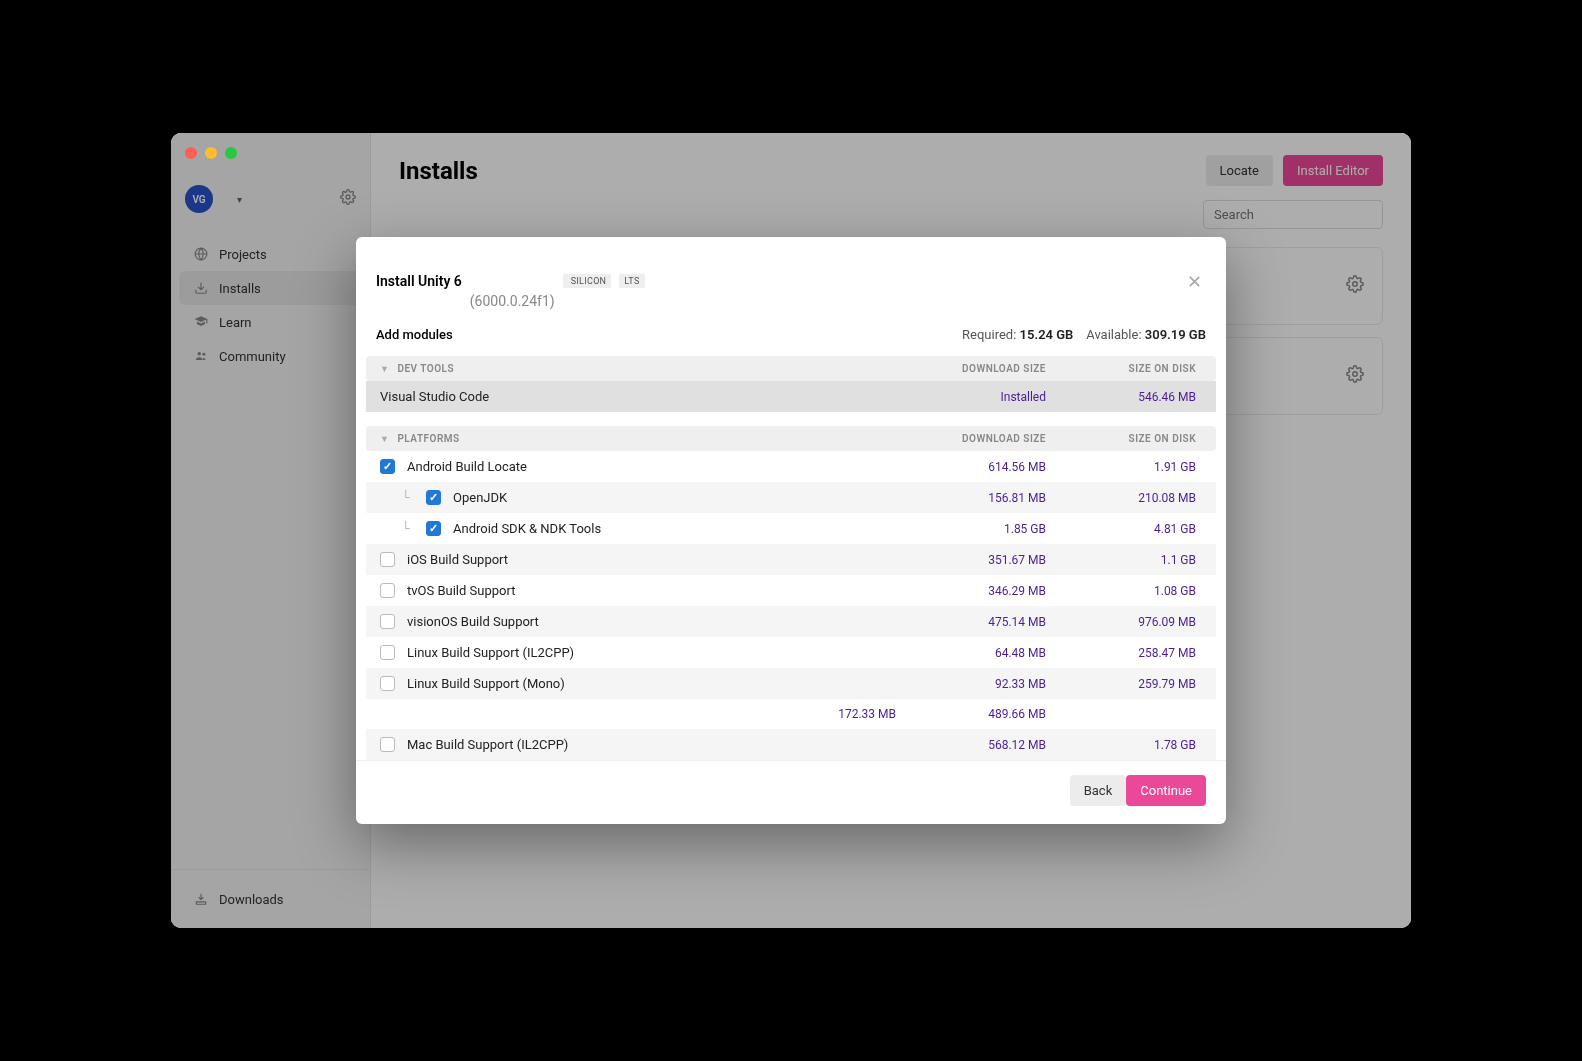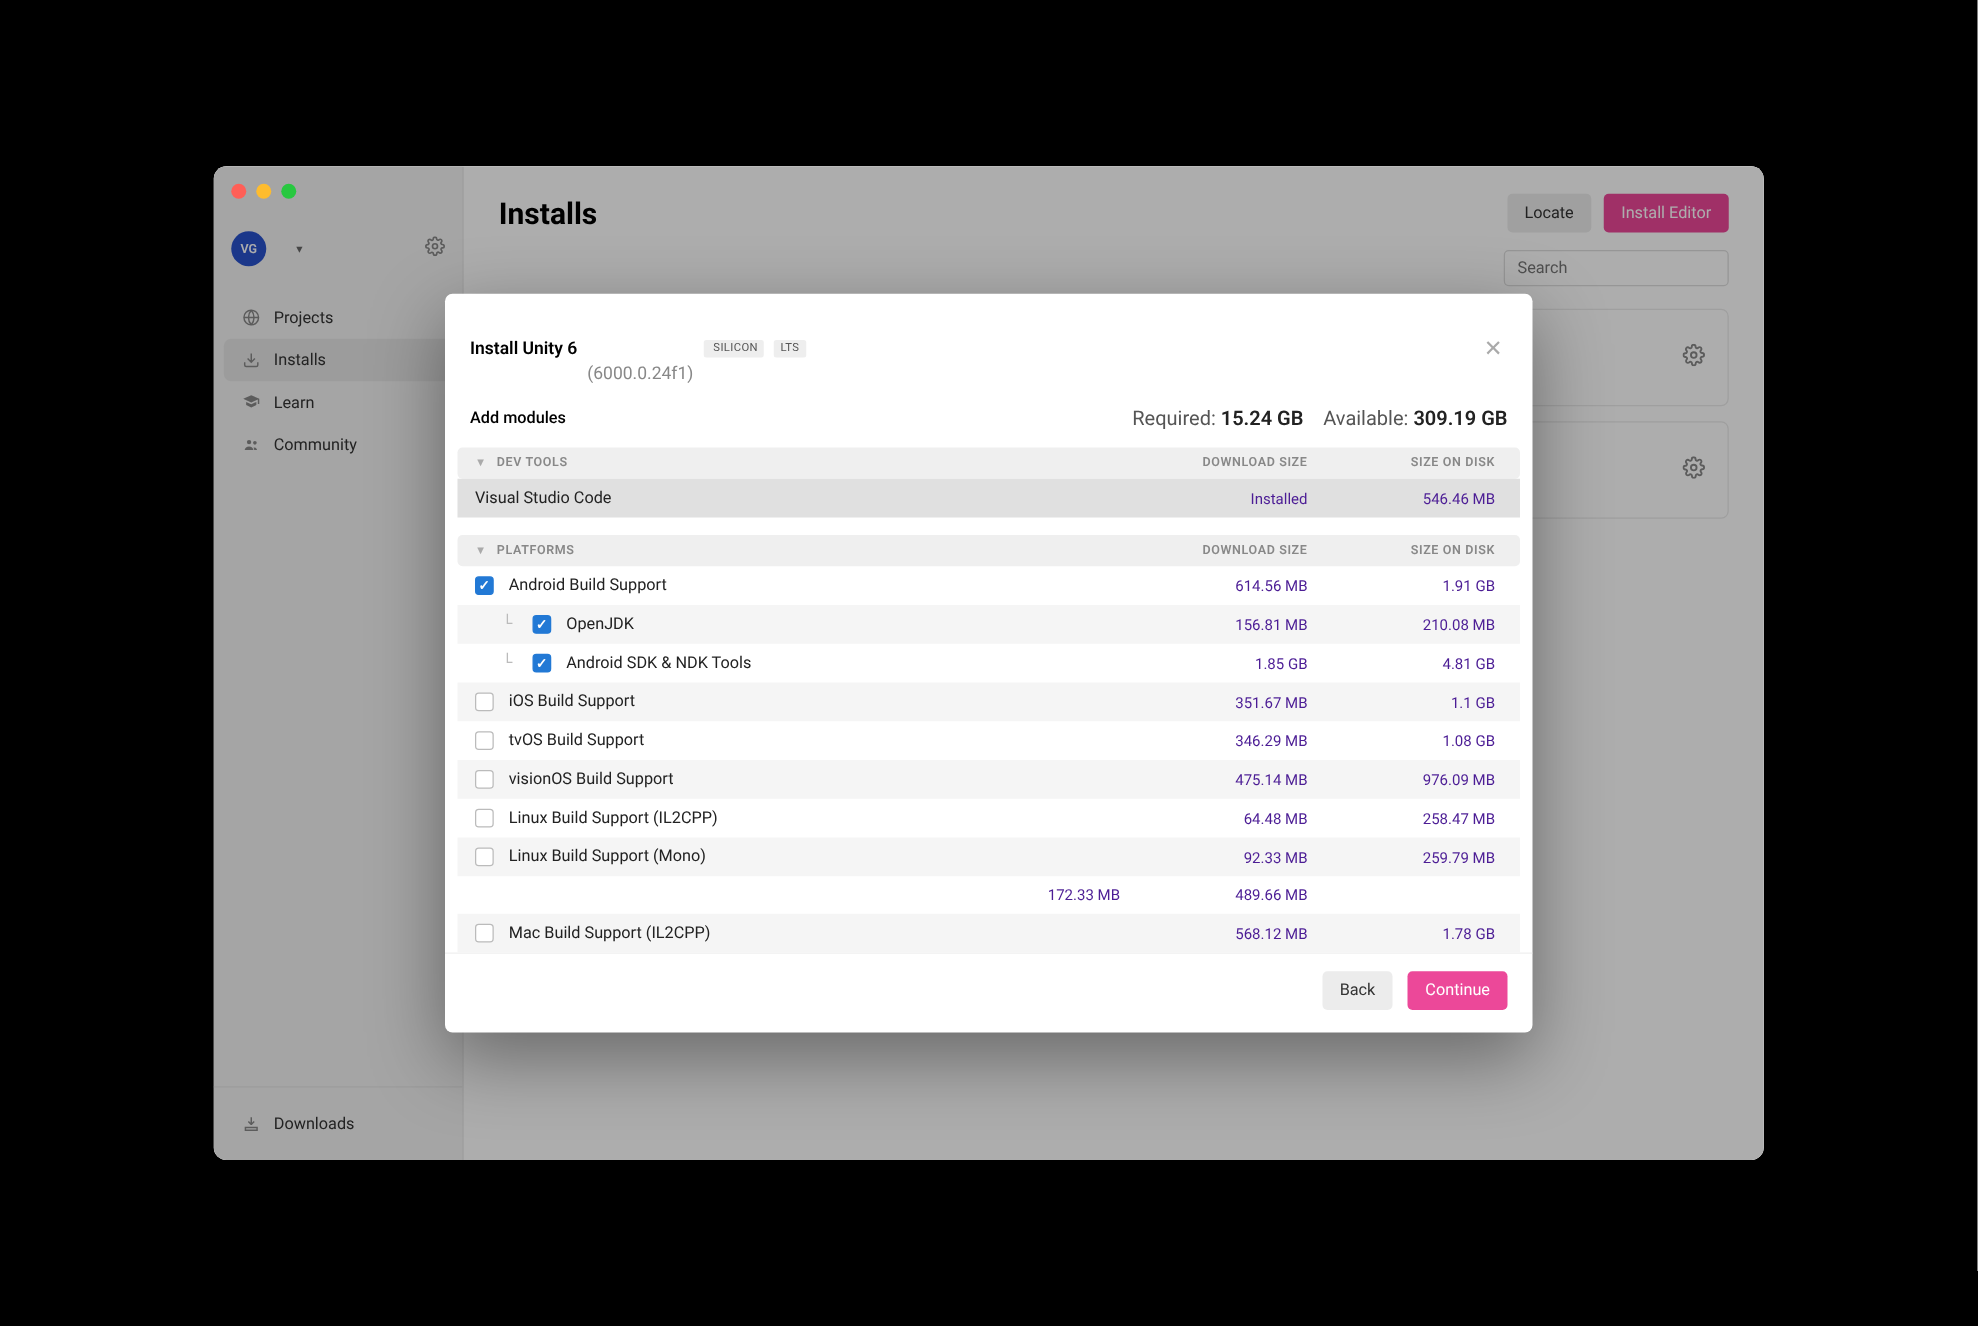--- a/index.html
+++ b/index.html
@@ -42,41 +42,41 @@
   .modal { width: 870px; background: #fff; border-radius: 6px; overflow: hidden; display: flex; flex-direction: column; box-shadow: 0 20px 60px rgba(0,0,0,0.4); }
   .modal-header { padding: 16px 20px 12px 20px; display: flex; align-items: center; gap: 8px; }
   .modal-title { font-size: 14px; font-weight: 600; }
   .modal-version { font-size: 14px; color: #888; font-weight: 400; margin-top: 40px; }
   .chip { font-size: 9px; padding: 2px 5px; border-radius: 2px; background: #eee; color: #555; display: inline-flex; align-items: center; gap: 3px; letter-spacing: 0.3px; }
   .chip .apple { font-size: 9px; }
   .close-icon { margin-left: auto; color: #aaa; font-size: 18px; cursor: pointer; padding: 4px; }
 
   .modal-sub { padding: 6px 20px 10px 20px; display: flex; align-items: center; font-size: 13px; }
   .sub-label { font-weight: 500; }
-  .req-info { margin-left: auto; color: #555; font-size: 16px; }
+  .req-info { margin-left: auto; color: #555; font-size: 13px; }
   .req-info .val { font-weight: 600; color: #222; }
 
   .module-list { padding: 0 10px; max-height: 430px; overflow-y: auto; }
   .section-header { display: grid; grid-template-columns: 1fr 150px 150px; align-items: center; background: #efefef; border-radius: 4px; padding: 7px 14px; margin: 4px 0 0 0; font-size: 10px; font-weight: 600; letter-spacing: 0.5px; color: #888; }
   .section-header .sh-left { display: flex; align-items: center; gap: 8px; }
   .sh-chev { color: #aaa; font-size: 9px; cursor: pointer; }
   .sh-right { text-align: right; padding-right: 6px; }
 
   .row { display: grid; grid-template-columns: 1fr 150px 150px; align-items: center; padding: 8px 14px; font-size: 13px; color: #222; }
   .row.stripe { background: #f5f5f5; }
   .row.installed { background: #e0e0e0; }
   .row-left { display: flex; align-items: center; gap: 12px; }
   .row-left.indent { padding-left: 22px; }
   .tree-branch { color: #bbb; font-family: monospace; font-size: 13px; width: 12px; }
   .cb { width: 15px; height: 15px; border-radius: 3px; border: 1.5px solid #bbb; background: #fff; display: inline-flex; align-items: center; justify-content: center; cursor: pointer; flex-shrink: 0; }
   .cb.checked { background: #2279d5; border-color: #2279d5; }
   .cb.checked::after { content: "✓"; color: #fff; font-size: 11px; font-weight: 700; }
   .col-dl, .col-disk { text-align: right; padding-right: 6px; color: #4c1d95; font-size: 12px; }
 
-  .modal-footer { padding: 14px 20px 18px 32px; display: flex; justify-content: flex-end; gap: 12px; border-top: 1px solid #f0f0f0; }
+  .modal-footer { padding: 14px 20px 18px 32px; display: flex; justify-content: flex-end; border-top: 1px solid #f0f0f0; }
 
   
   .module-list::-webkit-scrollbar { width: 6px; }
   .module-list::-webkit-scrollbar-thumb { background: #ccc; border-radius: 3px; }
 </style>
 </head>
 <body>
 
 <div class="app-window">
   <div class="traffic">
@@ -224,21 +224,21 @@
             <span>PLATFORMS</span>
           </span>
           <span class="sh-right">DOWNLOAD SIZE</span>
           <span class="sh-right">SIZE ON DISK</span>
         </div>
 
         <div id="platform-rows">
             <div class="row">
               <span class="row-left">
                 <span class="cb checked"></span>
-                <span>Android Build Support</span>
+                <span>Android Build Locate</span>
               </span>
               <span class="col-dl">614.56 MB</span>
               <span class="col-disk">1.91 GB</span>
             </div>
             <div class="row stripe">
               <span class="row-left indent">
                 <span class="tree-branch">└</span>
                 <span class="cb checked"></span>
                 <span>OpenJDK</span>
               </span>

